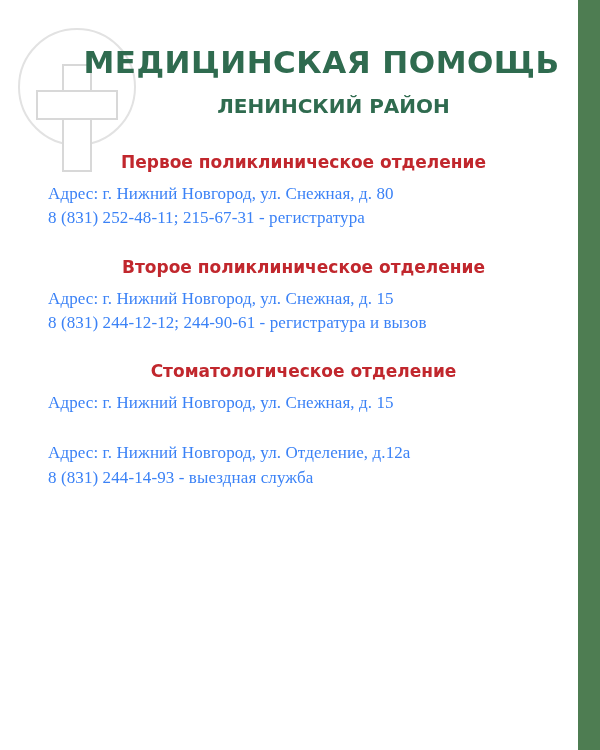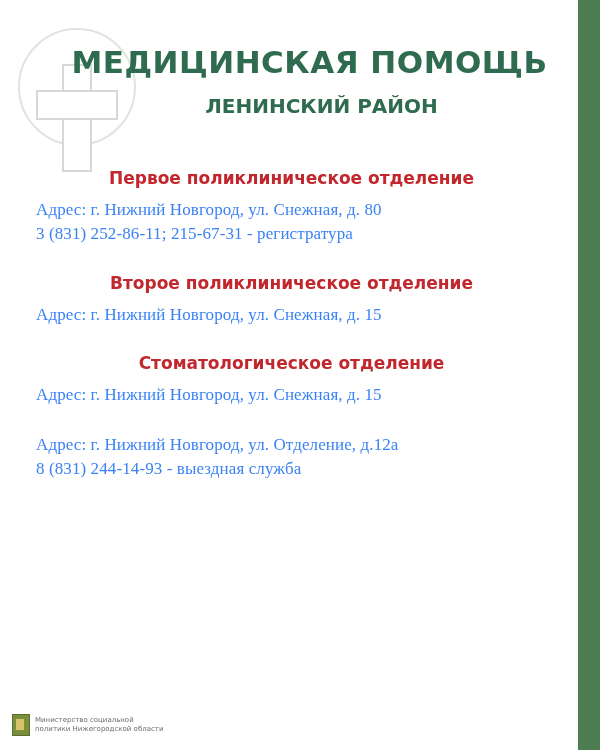--- a/index.html
+++ b/index.html
@@ -80,21 +80,21 @@
   .cross-mask-v {
     position: absolute;
     left: 46px;
     top: 64px;
     width: 26px;
     height: 26px;
     background: #ffffff;
   }
   .content {
     position: absolute;
-    left: 4px;
+    left: 16px;
     top: 0;
     width: 575px;
     height: 750px;
   }
   .header {
     padding-top: 44px;
     text-align: center;
   }
   .title {
     font-family: "DejaVu Sans", sans-serif;
@@ -118,21 +118,21 @@
   }
   .section {
     margin-bottom: 26px;
   }
   .section-title {
     font-family: "DejaVu Sans", sans-serif;
     font-weight: bold;
     font-size: 17px;
     color: #c1272d;
     text-align: center;
-    margin: 16px 0 9px 0;
+    margin: 0 0 9px 0;
     line-height: 1.25;
     padding: 0 18px;
   }
   .section-lines {
     padding-left: 2px;
   }
   .line {
     font-family: "Liberation Serif", serif;
     font-size: 17px;
     color: #3b82f6;
@@ -197,49 +197,43 @@
       <h1 class="title">МЕДИЦИНСКАЯ ПОМОЩЬ</h1>
       <h2 class="subtitle">ЛЕНИНСКИЙ РАЙОН</h2>
     </div>
 
     <div class="sections">
 
       <div class="section">
         <div class="section-title">Первое поликлиническое отделение</div>
         <div class="section-lines">
           <p class="line">Адрес: г. Нижний Новгород, ул. Снежная, д. 80</p>
-          <p class="line">3 (831) 252-86-11; 215-67-31 - регистратура</p>
+          <p class="line">8 (831) 252-48-11; 215-67-31 - регистратура</p>
         </div>
       </div>
 
       <div class="section">
         <div class="section-title">Второе поликлиническое отделение</div>
         <div class="section-lines">
           <p class="line">Адрес: г. Нижний Новгород, ул. Снежная, д. 15</p>
+          <p class="line">8 (831) 244-12-12; 244-90-61 - регистратура и вызов</p>
         </div>
       </div>
 
       <div class="section">
         <div class="section-title">Стоматологическое отделение</div>
         <div class="section-lines">
           <p class="line">Адрес: г. Нижний Новгород, ул. Снежная, д. 15</p>
         </div>
       </div>
 
       <div class="section">
         <div class="section-lines">
           <p class="line">Адрес: г. Нижний Новгород, ул. Отделение, д.12а</p>
           <p class="line">8 (831) 244-14-93 - выездная служба</p>
         </div>
       </div>
 
     </div>
   </div>
 
-  <div class="footer">
-    <div class="footer-logo"></div>
-    <div class="footer-text">
-      <div>Министерство социальной</div>
-      <div>политики Нижегородской области</div>
-    </div>
-  </div>
 
 </div>
 
 </body></html>

